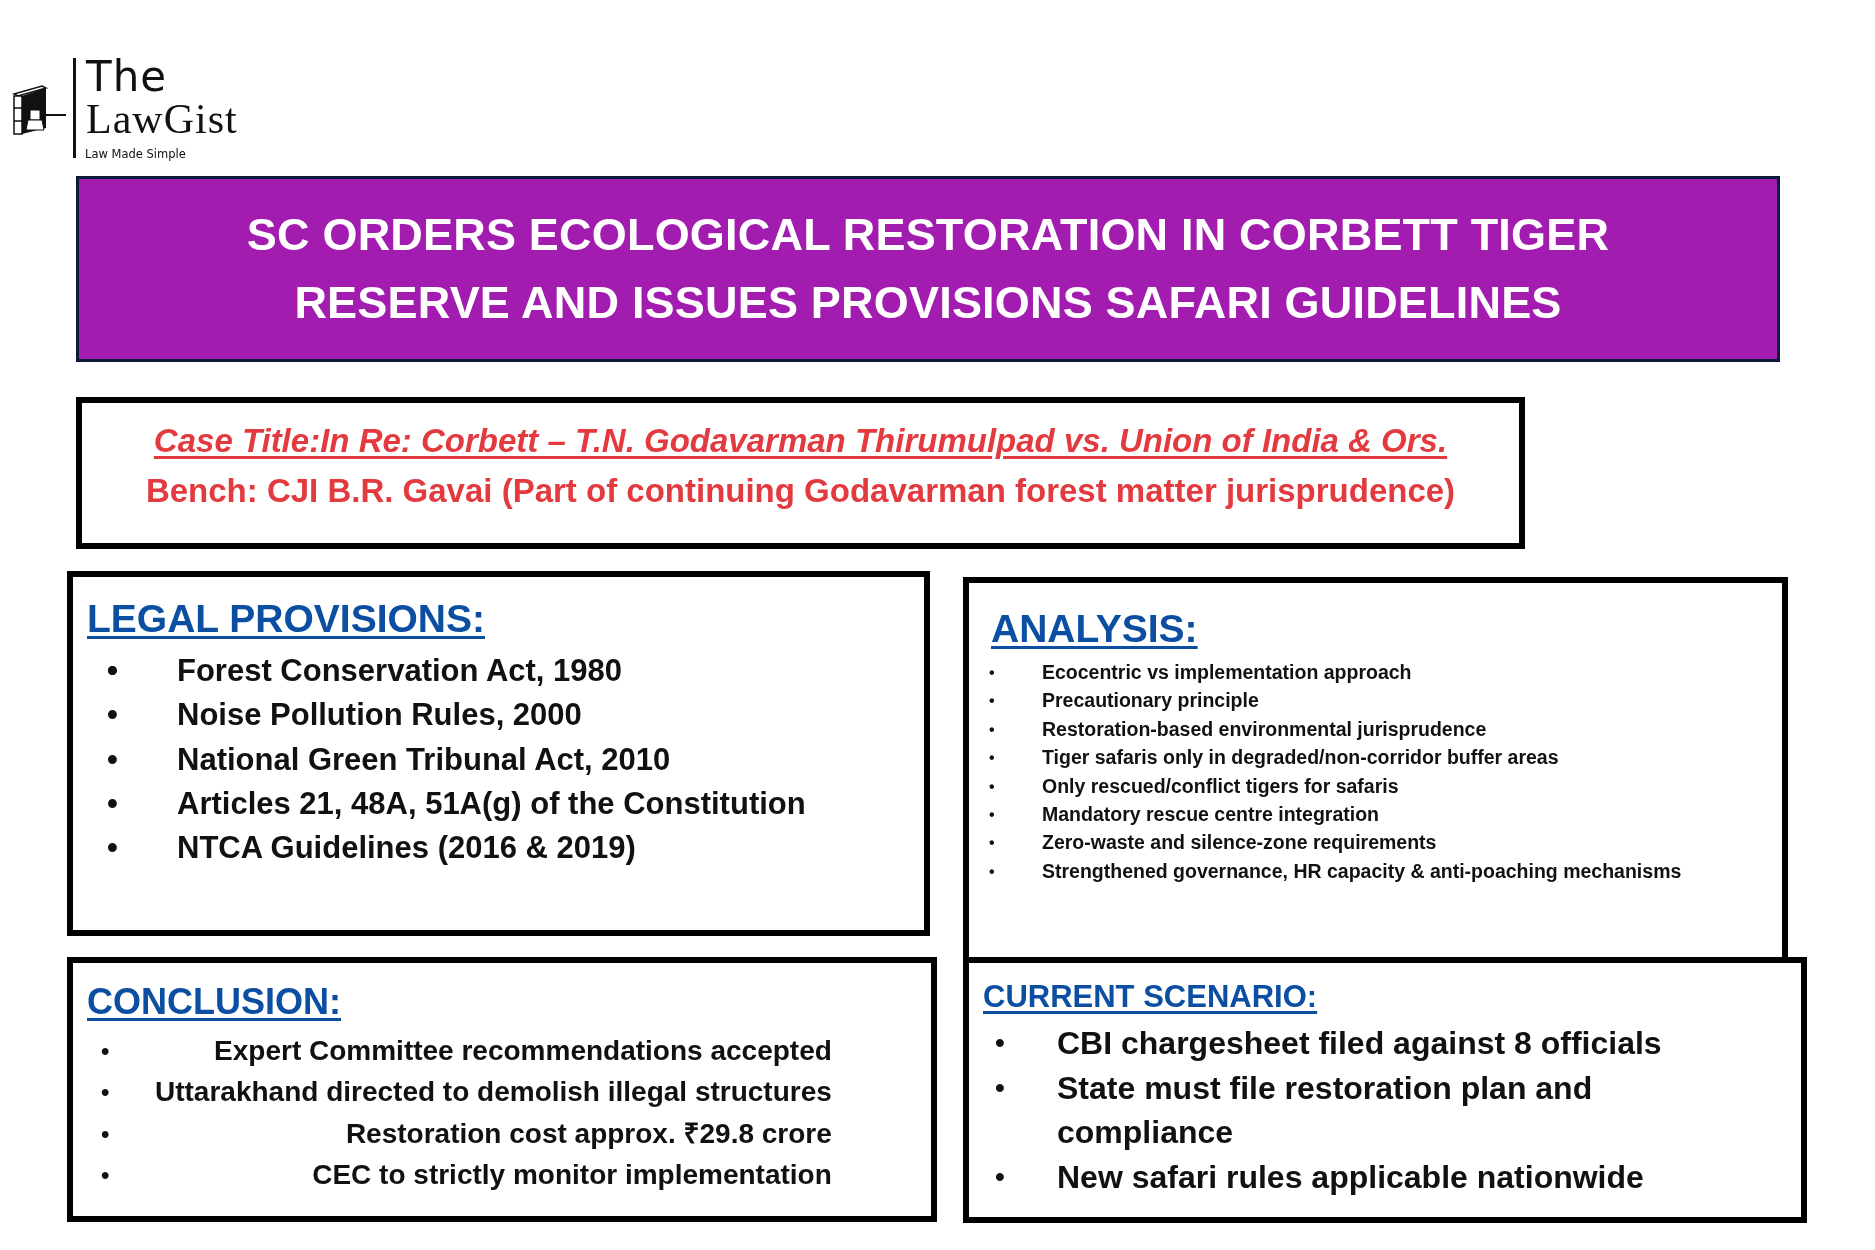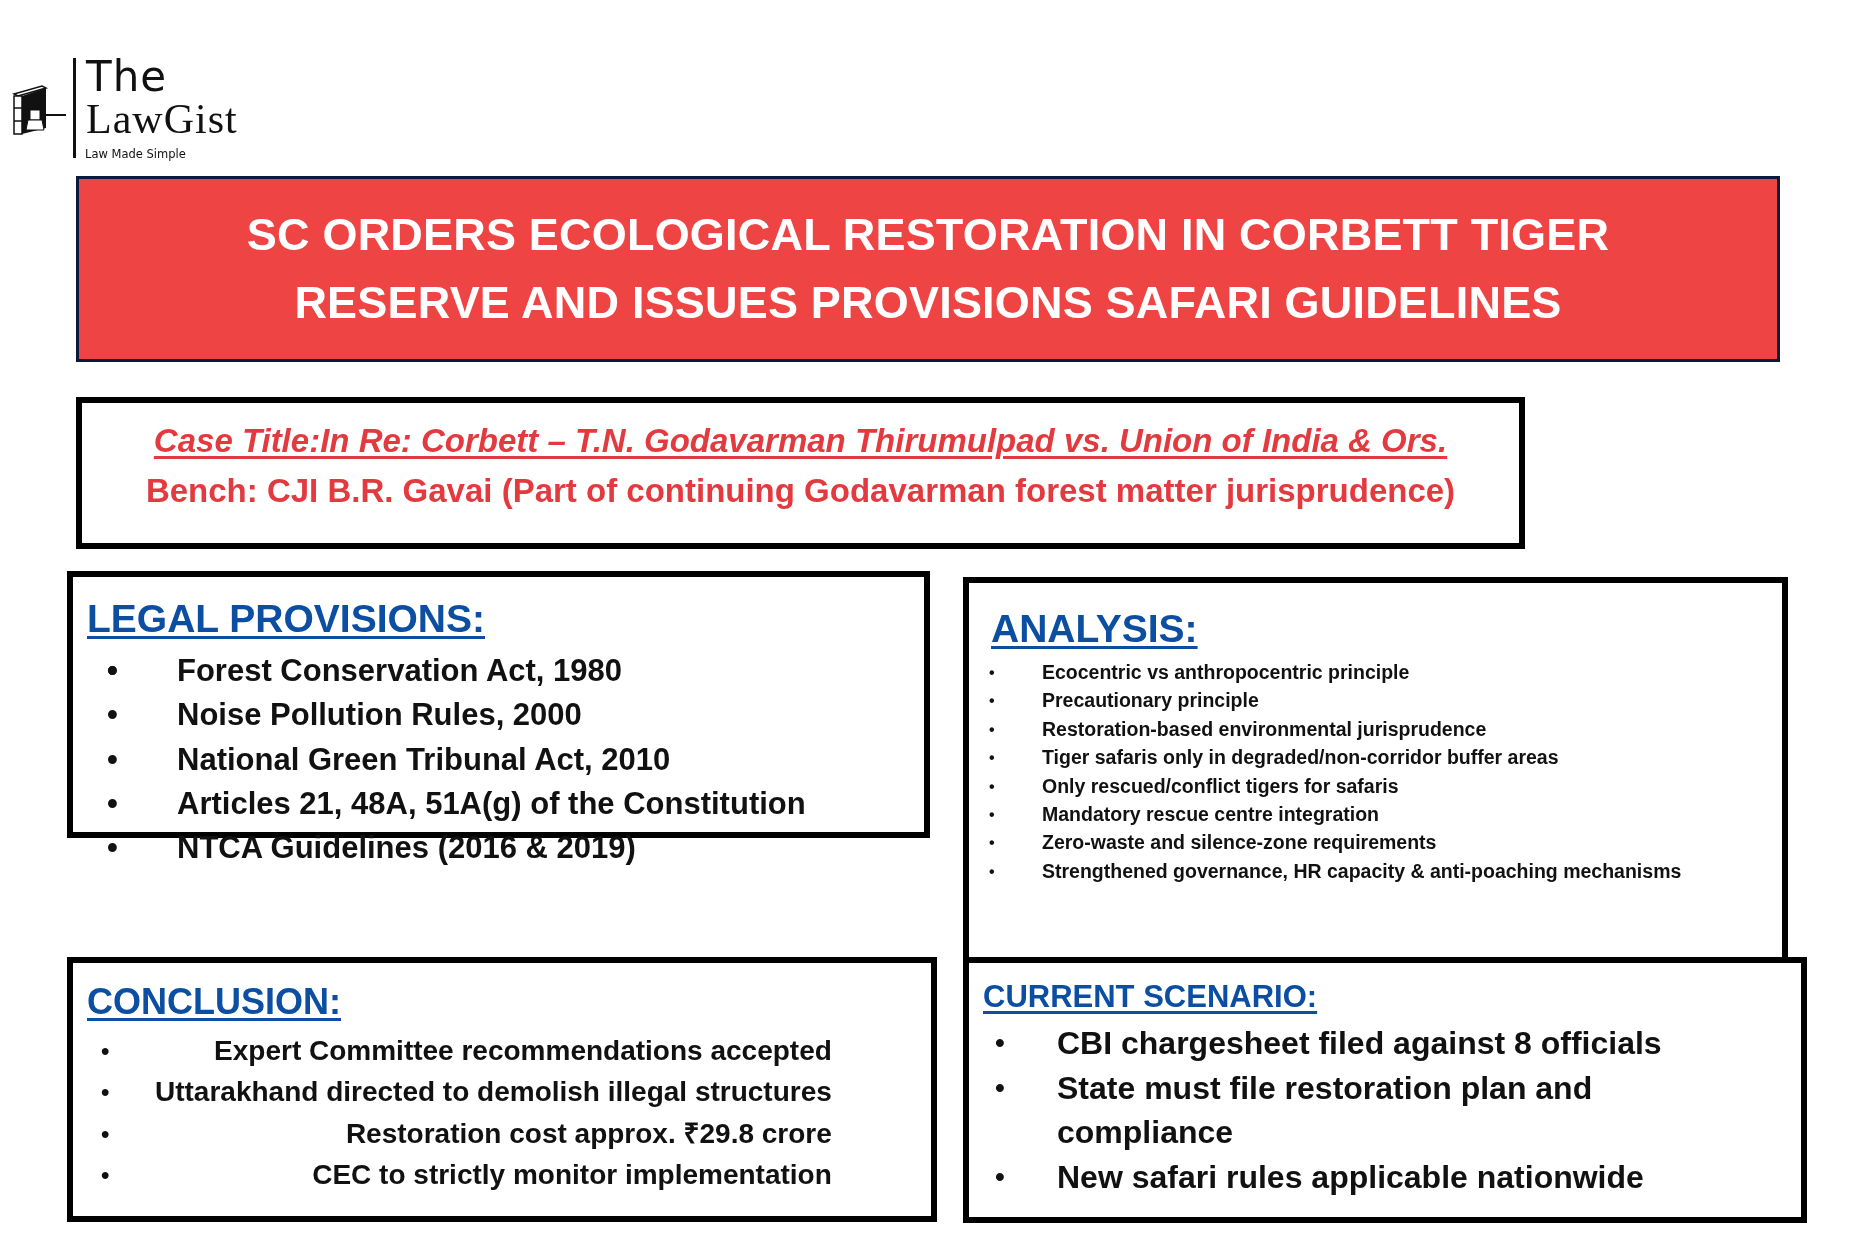--- a/index.html
+++ b/index.html
@@ -7,36 +7,36 @@
   .abs { position: absolute; }
 
   
   .logo-icon { left: 12px; top: 84px; width: 56px; height: 52px; }
   .logo-bar { left: 73px; top: 58px; width: 3px; height: 100px; background: #111; }
   .logo-the { left: 86px; top: 54px; font-family: "DejaVu Sans", sans-serif; font-size: 42px; line-height: 46px; color: #111; font-weight: normal; letter-spacing: 1px; }
   .logo-name { left: 86px; top: 96px; font-family: Liberation Serif, serif; font-size: 42px; line-height: 46px; color: #111; letter-spacing: 1px; }
   .logo-tag { left: 85px; top: 147px; font-family: "DejaVu Sans", sans-serif; font-size: 11.5px; line-height: 14px; color: #111; }
 
   
-  .banner { left: 76px; top: 176px; width: 1704px; height: 186px; background: #ef4444; border: 3px solid #0a1a3a; box-sizing: border-box; display: flex; flex-direction: column; justify-content: center; align-items: center; }
+  .banner { left: 76px; top: 176px; width: 1704px; height: 186px; background: #a21caf; border: 3px solid #0a1a3a; box-sizing: border-box; display: flex; flex-direction: column; justify-content: center; align-items: center; }
   .banner-line { color: #ffffff; font-weight: bold; font-size: 45px; line-height: 68px; text-align: center; letter-spacing: 0.2px; }
 
   
   .casebox { left: 76px; top: 397px; width: 1449px; height: 152px; border: 6px solid #000; box-sizing: border-box; text-align: center; }
   .case-title { position: absolute; left: 0; right: 0; top: 18px; color: #E23A3F; font-weight: bold; font-style: italic; text-decoration: underline; text-decoration-thickness: 3px; text-underline-offset: 4px; font-size: 33px; line-height: 40px; }
   .case-bench { position: absolute; left: 0; right: 0; top: 68px; color: #E23A3F; font-weight: bold; font-size: 33px; line-height: 40px; }
 
   
   .box { border: 6px solid #000; box-sizing: border-box; background: #fff; }
   .box h2 { margin: 0; color: #0B4EA2; font-weight: bold; text-decoration: underline; text-decoration-thickness: 3px; text-underline-offset: 4px; }
   .box ul { list-style: none; margin: 0; padding: 0; }
   .box li { position: relative; font-weight: bold; color: #111; }
   .box li .bullet { position: absolute; }
 
-  .legal { left: 67px; top: 571px; width: 863px; height: 267px; }
+  .legal { left: 67px; top: 571px; width: 863px; height: 365px; }
   .legal h2 { position: absolute; left: 14px; top: 20px; font-size: 39px; line-height: 44px; }
   .legal ul { position: absolute; left: 30px; top: 72px; }
   .legal li { font-size: 31px; line-height: 44.3px; padding-left: 74px; white-space: nowrap; }
   .legal li .bullet { left: 4px; top: 0; }
 
   .analysis { left: 963px; top: 577px; width: 825px; height: 454px; }
   .analysis h2 { position: absolute; left: 22px; top: 24px; font-size: 39px; line-height: 44px; }
   .analysis ul { position: absolute; left: 20px; top: 75px; }
   .analysis li { font-size: 19.5px; line-height: 28.4px; padding-left: 53px; white-space: nowrap; }
   .analysis li .bullet { left: 0; top: 1px; font-size: 16px; }
@@ -92,21 +92,21 @@
     <li><span class="bullet">•</span><span>Noise Pollution Rules, 2000</span></li>
     <li><span class="bullet">•</span><span>National Green Tribunal Act, 2010</span></li>
     <li><span class="bullet">•</span><span>Articles 21, 48A, 51A(g) of the Constitution</span></li>
     <li><span class="bullet">•</span><span>NTCA Guidelines (2016 &amp; 2019)</span></li>
   </ul>
 </div>
 
 <div class="abs box analysis">
   <h2>ANALYSIS:</h2>
   <ul>
-    <li><span class="bullet">•</span><span>Ecocentric vs anthropocentric principle</span></li>
+    <li><span class="bullet">•</span><span>Ecocentric vs implementation approach</span></li>
     <li><span class="bullet">•</span><span>Precautionary principle</span></li>
     <li><span class="bullet">•</span><span>Restoration-based environmental jurisprudence</span></li>
     <li><span class="bullet">•</span><span>Tiger safaris only in degraded/non-corridor buffer areas</span></li>
     <li><span class="bullet">•</span><span>Only rescued/conflict tigers for safaris</span></li>
     <li><span class="bullet">•</span><span>Mandatory rescue centre integration</span></li>
     <li><span class="bullet">•</span><span>Zero-waste and silence-zone requirements</span></li>
     <li><span class="bullet">•</span><span>Strengthened governance, HR capacity &amp; anti-poaching mechanisms</span></li>
   </ul>
 </div>
 

